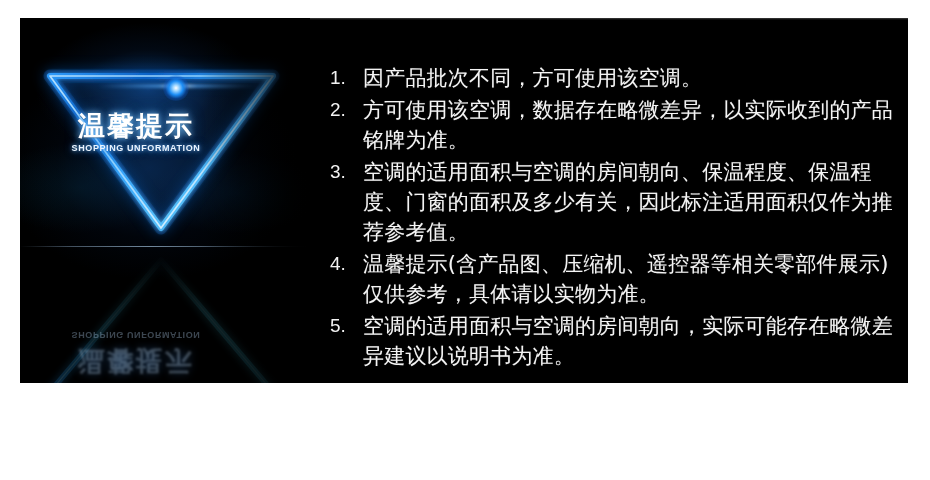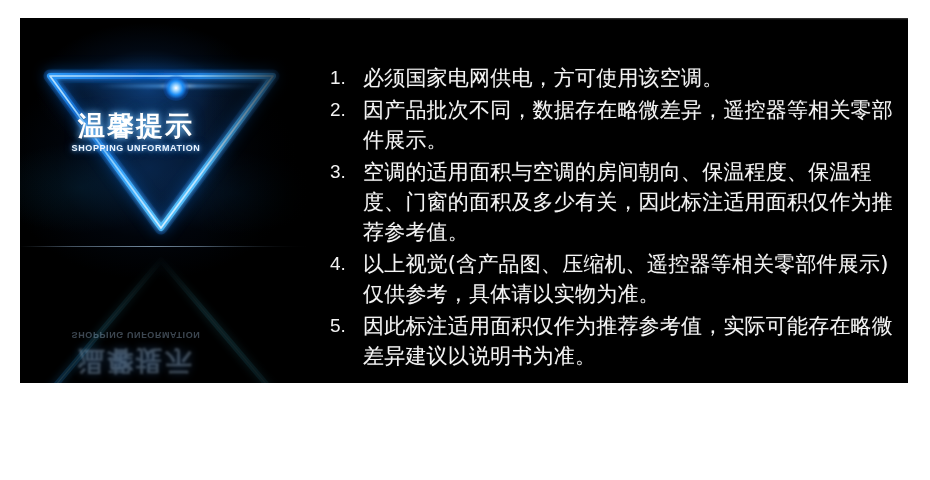--- a/index.html
+++ b/index.html
@@ -311,34 +311,34 @@
 
       <div class="logo-sub-ref">SHOPPING UNFORMATION</div>
       <div class="logo-title-ref">温馨提示</div>
 
       <div class="panel-fade"></div>
     </div>
 
     <ol class="notice-list">
       <li class="notice-item">
         <span class="notice-num">1.</span>
-        <span class="notice-text">必须国家电网供电，方可使用该空调。</span>
+        <span class="notice-text">因产品批次不同，方可使用该空调。</span>
       </li>
       <li class="notice-item">
         <span class="notice-num">2.</span>
-        <span class="notice-text">因产品批次不同，数据存在略微差异，遥控器等相关零部件展示。</span>
+        <span class="notice-text">方可使用该空调，数据存在略微差异，以实际收到的产品铭牌为准。</span>
       </li>
       <li class="notice-item">
         <span class="notice-num">3.</span>
         <span class="notice-text">空调的适用面积与空调的房间朝向、保温程度、保温程度、门窗的面积及多少有关，因此标注适用面积仅作为推荐参考值。</span>
       </li>
       <li class="notice-item">
         <span class="notice-num">4.</span>
-        <span class="notice-text">以上视觉(含产品图、压缩机、遥控器等相关零部件展示)仅供参考，具体请以实物为准。</span>
+        <span class="notice-text">温馨提示(含产品图、压缩机、遥控器等相关零部件展示)仅供参考，具体请以实物为准。</span>
       </li>
       <li class="notice-item">
         <span class="notice-num">5.</span>
-        <span class="notice-text">因此标注适用面积仅作为推荐参考值，实际可能存在略微差异建议以说明书为准。</span>
+        <span class="notice-text">空调的适用面积与空调的房间朝向，实际可能存在略微差异建议以说明书为准。</span>
       </li>
     </ol>
 
   </div>
 </div>
 
 </body></html>

